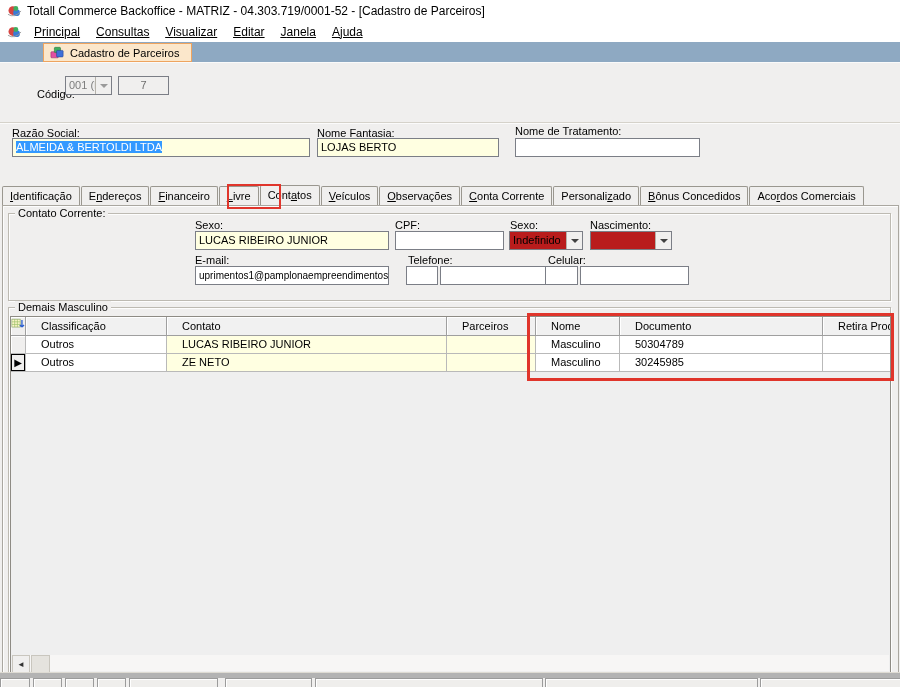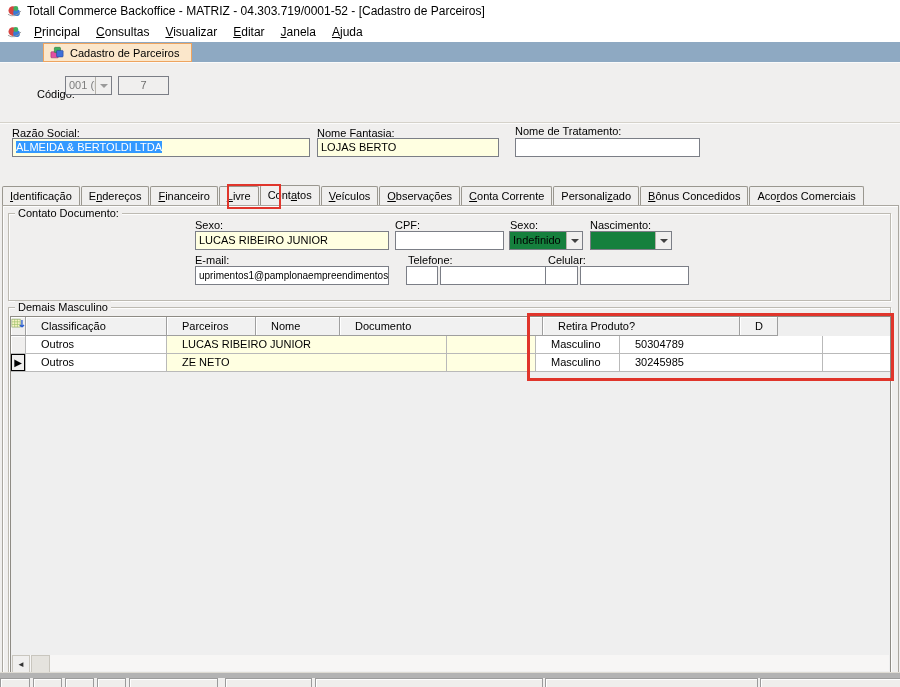--- a/index.html
+++ b/index.html
@@ -4,40 +4,40 @@
 <style>
   html,body{margin:0;padding:0;}
   #screen{position:relative;width:900px;height:687px;overflow:hidden;background:#ffffff;
           font-family:"Liberation Sans",sans-serif;color:#000;font-size:11px;-webkit-font-smoothing:none;}
   .abs{position:absolute;text-align:center;}
 
   
   #titlebar{left:0;top:0;width:900px;height:22px;background:#fff;display:flex;align-items:center;}
   #titlebar .ttl{margin-left:5px;font-size:12px;}
   .appicon{width:15px;height:15px;margin-left:7px;flex:0 0 auto;}
-  #menubar{left:0;top:22px;width:900px;height:20px;background:#fff;display:flex;align-items:center;}
+  #menubar{left:0;top:22px;width:900px;height:20px;background:#fff;display:flex;align-items:center;text-decoration:underline;}
   .menu-item{padding:0 8px;font-size:12px;line-height:20px;cursor:default;}
   .menu-item u{text-decoration:underline;}
 
   
   #doctabs{left:0;top:42px;width:900px;height:20px;background:#8ea9c2;border-bottom:1px solid #d7d4cc;}
   #doctab-active{position:absolute;left:3px;top:1px;height:17px;padding:0 12px 0 6px;background:#fbe7cb;
                  border:1px solid #eea45f;display:flex;align-items:center;gap:6px;font-size:11px;margin-left:40px;}
   .tabicon{width:14px;height:14px;}
 
   
   #content{left:0;top:62px;width:900px;height:614px;background:#f0efee;border-top:1px solid #fafafa;}
 
   
   .lbl{position:absolute;font-size:11px;white-space:nowrap;}
   .field{position:absolute;height:17px;background:#fff;border:1px solid #7b7e86;font-size:11px;
          line-height:17px;padding:0 3px;white-space:nowrap;overflow:hidden;}
   .field.yellow{background:#ffffe1;}
   .field.disabled{background:#f0efee;color:#6e6e6e;}
-  .combo{position:absolute;height:17px;background:#15803d;border:1px solid #7b7e86;display:flex;}
+  .combo{position:absolute;height:17px;background:#b91c1c;border:1px solid #7b7e86;display:flex;}
   .combo .val{flex:1;font-size:11px;line-height:17px;padding:0 3px;overflow:hidden;white-space:nowrap;}
   .combo .cbtn{width:15px;background:#f0efee;border-left:1px solid #b5b2aa;display:flex;align-items:center;justify-content:center;}
   .combo .cbtn i{width:0;height:0;border-left:4px solid transparent;border-right:4px solid transparent;border-top:4px solid #404040;}
   .combo.disabled{background:#f0efee;}
   .combo.disabled .val{color:#7d7d7d;}
   .combo.disabled .cbtn i{border-top-color:#9a9a9a;}
   #divider{left:0;top:122px;width:900px;height:0;border-top:1px solid #d5d2ca;border-bottom:1px solid #fbfbfb;}
 
   .sel{background:#3399ff;color:#fff;}
 
@@ -159,21 +159,21 @@
       <div class="tab"><u>V</u>eículos</div>
       <div class="tab"><u>O</u>bservações</div>
       <div class="tab"><u>C</u>onta Corrente</div>
       <div class="tab">Personali<u>z</u>ado</div>
       <div class="tab"><u>B</u>ônus Concedidos</div>
       <div class="tab">Aco<u>r</u>dos Comerciais</div>
     </div>
   <div class="abs" id="tabpanel"></div>
 
   <div class="groupbox" style="left:8px;top:213px;width:881px;height:86px;">
-    <span class="gb-title">Contato Documento:</span>
+    <span class="gb-title">Contato Corrente:</span>
   </div>
   <span class="lbl" style="left:195px;top:219px;">Sexo:</span>
   <div class="field yellow" style="left:195px;top:231px;width:186px;">LUCAS RIBEIRO JUNIOR</div>
   <span class="lbl" style="left:395px;top:219px;">CPF:</span>
   <div class="field" style="left:395px;top:231px;width:101px;"></div>
   <span class="lbl" style="left:510px;top:219px;">Sexo:</span>
   <div class="combo" style="left:509px;top:231px;width:72px;">
     <span class="val">Indefinido</span>
     <span class="cbtn">
         <i></i>
@@ -201,20 +201,21 @@
 
   <div id="grid">
     <div id="grid-body">
         <div class="grow ghead">
           <div class="gcell ind" style="width: 14px;"><svg width="14" height="14" viewBox="0 0 16 16">
               <rect x="1" y="2.5" width="9.5" height="9" fill="#fdf6c9" stroke="#8aa86a" stroke-width="0.8"></rect>
               <path d="M1 5.5h9.5M1 8.5h9.5M4.2 2.5v9M7.3 2.5v9" stroke="#9cc26a" stroke-width="0.8"></path>
               <path d="M12.5 3.5v8M12.5 11.5l-2.4-2.4M12.5 11.5l2.4-2.4" stroke="#2b5fd0" stroke-width="1.5" fill="none"></path>
             </svg></div>
           <div class="gcell" style="width: 110px;">Classificação</div>
+          <div class="gcell" style="width: 249px;">Contato</div>
           <div class="gcell" style="width: 58px;">Parceiros</div>
           <div class="gcell" style="width: 53px;">Nome</div>
           <div class="gcell" style="width: 172px;">Documento</div>
           <div class="gcell" style="width: 166px;">Retira Produto?</div>
           <div class="gcell" style="width: 7px;">D</div>
         </div>
         <div class="grow">
           <div class="gcell ind" style="width: 14px;"></div>
           <div class="gcell" style="width: 110px;">Outros</div>
           <div class="gcell yellow" style="width: 249px;">LUCAS RIBEIRO JUNIOR</div>

